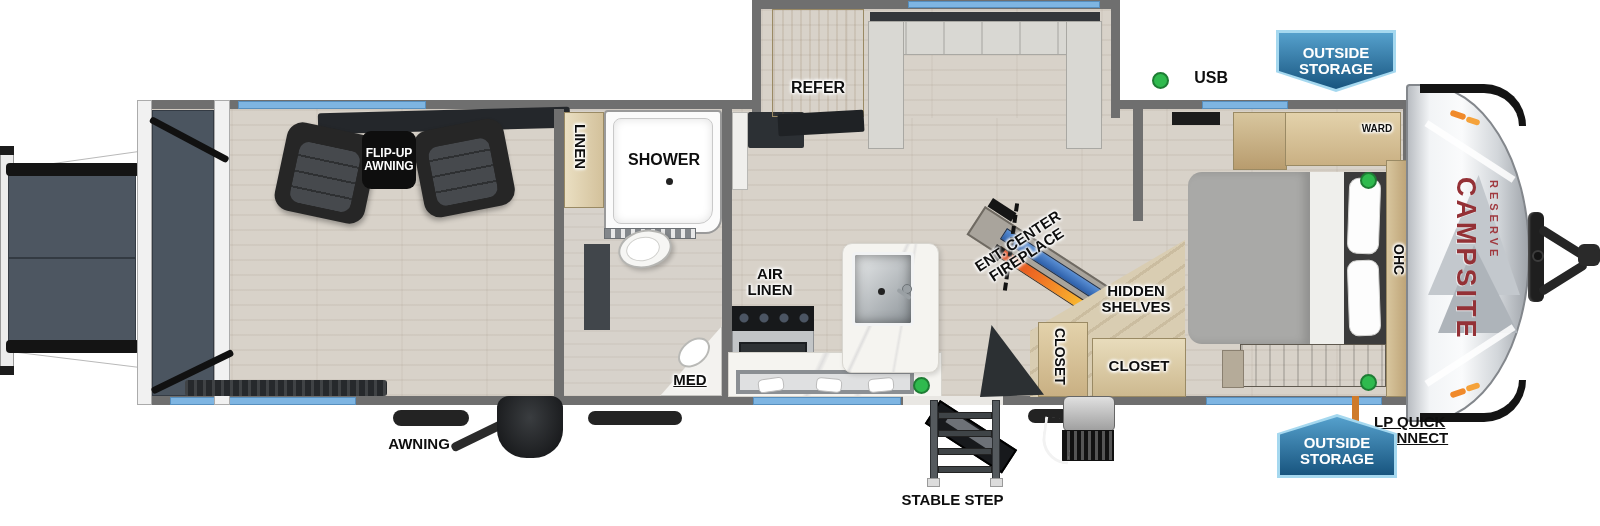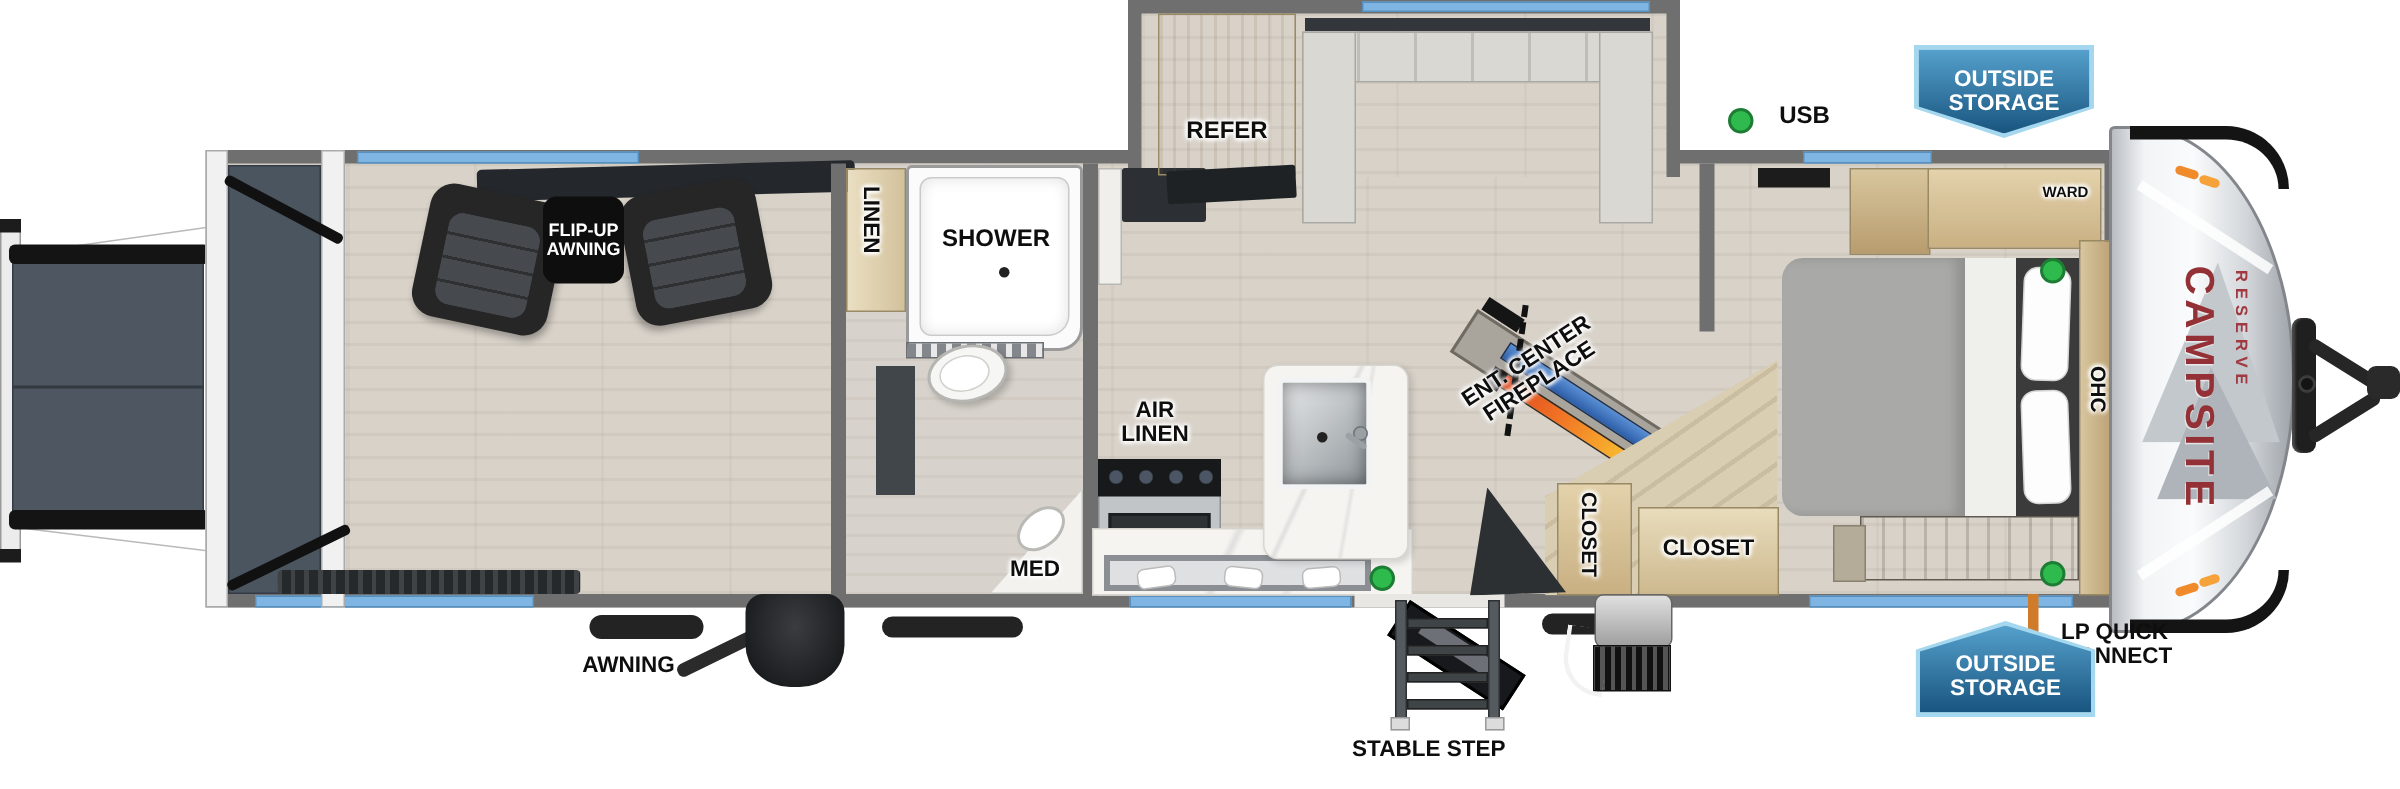--- a/index.html
+++ b/index.html
@@ -88,21 +88,21 @@
   <div class="lbl" style="left:616px;top:152px;width:96px;font-size:16px;">
       <span>SHOWER</span>
     </div>
   <div class="abs" style="left:604px;top:228px;width:92px;height:11px;background:repeating-linear-gradient(90deg,#83878b 0 6px,#e8e8e8 6px 10px);border:1px solid #6b6f73;box-sizing:border-box;"></div>
 
   <div class="abs" style="left:618px;top:230px;width:54px;height:38px;background:#f6f6f4;border:2px solid #b5b5b2;border-radius:50%;transform:rotate(-12deg);box-sizing:border-box;box-shadow:2px 3px 4px rgba(0,0,0,.2);"></div>
   <div class="abs" style="left:626px;top:237px;width:34px;height:24px;background:#fff;border:1px solid #cfcfcc;border-radius:50%;transform:rotate(-12deg);box-sizing:border-box;"></div>
   <div class="abs" style="left:584px;top:244px;width:26px;height:86px;background:#41464b;"></div>
   <div class="abs" style="left:660px;top:326px;width:62px;height:70px;clip-path:polygon(100% 0,100% 100%,0 100%);background:#f3f2ef;border:1px solid #c5c4c0;box-sizing:border-box;"></div>
   <div class="abs" style="left:676px;top:340px;width:36px;height:25px;background:#ffffff;border:2px solid #b9b9b6;border-radius:50%;transform:rotate(-40deg);box-sizing:border-box;"></div>
-  <div class="lbl glow" style="left:662px;top:372px;width:56px;font-size:15px;">
+  <div class="lbl glow" style="left:662px;top:372px;width:56px;font-size:15px;text-decoration:underline;">
       <span>MED</span>
     </div>
 
   <div class="abs wall" style="left:722px;top:109px;width:10px;height:287px;"></div>
   <div class="abs" style="left:732px;top:112px;width:16px;height:78px;background:#f0efec;border:1px solid #b9b8b4;box-sizing:border-box;"></div>
 
   <div class="abs" style="left:748px;top:112px;width:56px;height:36px;background:#2c3034;border-radius:2px;"></div>
   <div class="lbl glow" style="left:728px;top:266px;width:84px;font-size:15px;">
     <span>AIR</span>
       <span>LINEN</span>
@@ -143,20 +143,24 @@
     <div class="abs" style="left:22px;top:46px;width:10px;height:14px;background:#111;transform:rotate(33deg);transform-origin:left top;"></div>
     <div class="abs" style="left:142px;top:124px;width:10px;height:14px;background:#111;transform:rotate(33deg);transform-origin:left top;"></div>
   </div>
   <div class="abs" style="left:1009px;top:203px;width:0;height:88px;border-left:4px dashed #111;transform:rotate(8deg);"></div>
   <div class="lbl glow" style="left:948px;top:232px;width:148px;font-size:15px;transform:rotate(-33deg);">
     <span>ENT. CENTER</span>
       <span>FIREPLACE</span>
   </div>
 
   <div class="abs" style="left:1030px;top:240px;width:155px;height:157px;clip-path:polygon(0 58%,100% 0,100% 100%,0 100%);background:#d9cdb2;background-image:repeating-linear-gradient(145deg,rgba(120,95,55,.15) 0 3px,transparent 3px 18px);"></div>
+  <div class="lbl glow" style="left:1080px;top:283px;width:112px;font-size:15px;">
+    <span>HIDDEN</span>
+      <span>SHELVES</span>
+  </div>
   <div class="abs cab" style="left:1038px;top:322px;width:50px;height:75px;"></div>
   <div class="lbl glow vert" style="left:1052px;top:328px;font-size:14px;">
       <span>CLOSET</span>
     </div>
   <div class="abs cab" style="left:1092px;top:338px;width:94px;height:59px;background:linear-gradient(180deg,#e8dcbc,#cdb98f);"></div>
   <div class="lbl glow" style="left:1094px;top:358px;width:90px;font-size:15px;">
       <span>CLOSET</span>
     </div>
 
   <div class="abs" style="left:903px;top:396px;width:100px;height:9px;background:#e9e7e3;"></div>
@@ -231,27 +235,27 @@
     </div>
 
   <div class="abs darkbar" style="left:1028px;top:409px;width:66px;height:14px;"></div>
   <div class="abs" style="left:1063px;top:396px;width:52px;height:36px;background:linear-gradient(180deg,#e0e0e0,#9e9e9e);border:1px solid #666;border-radius:6px;box-sizing:border-box;"></div>
   <div class="abs" style="left:1062px;top:430px;width:52px;height:31px;background:repeating-linear-gradient(90deg,#111 0 4px,#555 4px 7px);border:1px solid #111;box-sizing:border-box;"></div>
   <div class="abs" style="left:1042px;top:418px;width:26px;height:42px;border-left:3px solid #f2f2f2;border-bottom:3px solid #f2f2f2;border-radius:0 0 0 26px;transform:rotate(8deg);"></div>
 
   <div class="abs" style="left:1352px;top:396px;width:7px;height:34px;background:#cf7b2a;"></div>
   <div class="abs" style="left:1347px;top:428px;width:16px;height:14px;background:#f2a33c;border:1px solid #b36f1d;border-radius:2px;box-sizing:border-box;"></div>
   <div class="abs" style="left:1350px;top:442px;width:10px;height:6px;background:#f2a33c;border:1px solid #b36f1d;border-radius:2px;box-sizing:border-box;"></div>
-  <div class="lbl" style="left:1374px;top:414px;width:110px;font-size:15px;text-align:left;">
+  <div class="lbl" style="left:1374px;top:414px;width:110px;font-size:15px;text-align:left;text-decoration:underline;">
     <span>LP QUICK</span>
       <span>CONNECT</span>
   </div>
 
   <div class="abs greendot" style="left:1152px;top:72px;"></div>
-  <div class="lbl" style="left:1178px;top:70px;width:50px;font-size:16px;text-align:center;">
+  <div class="lbl" style="left:1178px;top:70px;width:50px;font-size:16px;text-align:right;">
       <span>USB</span>
     </div>
 
   <div class="badge" style="left:1276px;top:30px;width:120px;height:62px;">
     <div class="outer clip-down"></div>
     <div class="inner clip-down">
       <span>OUTSIDE</span>
       <span>STORAGE</span>
     </div>
   </div>

